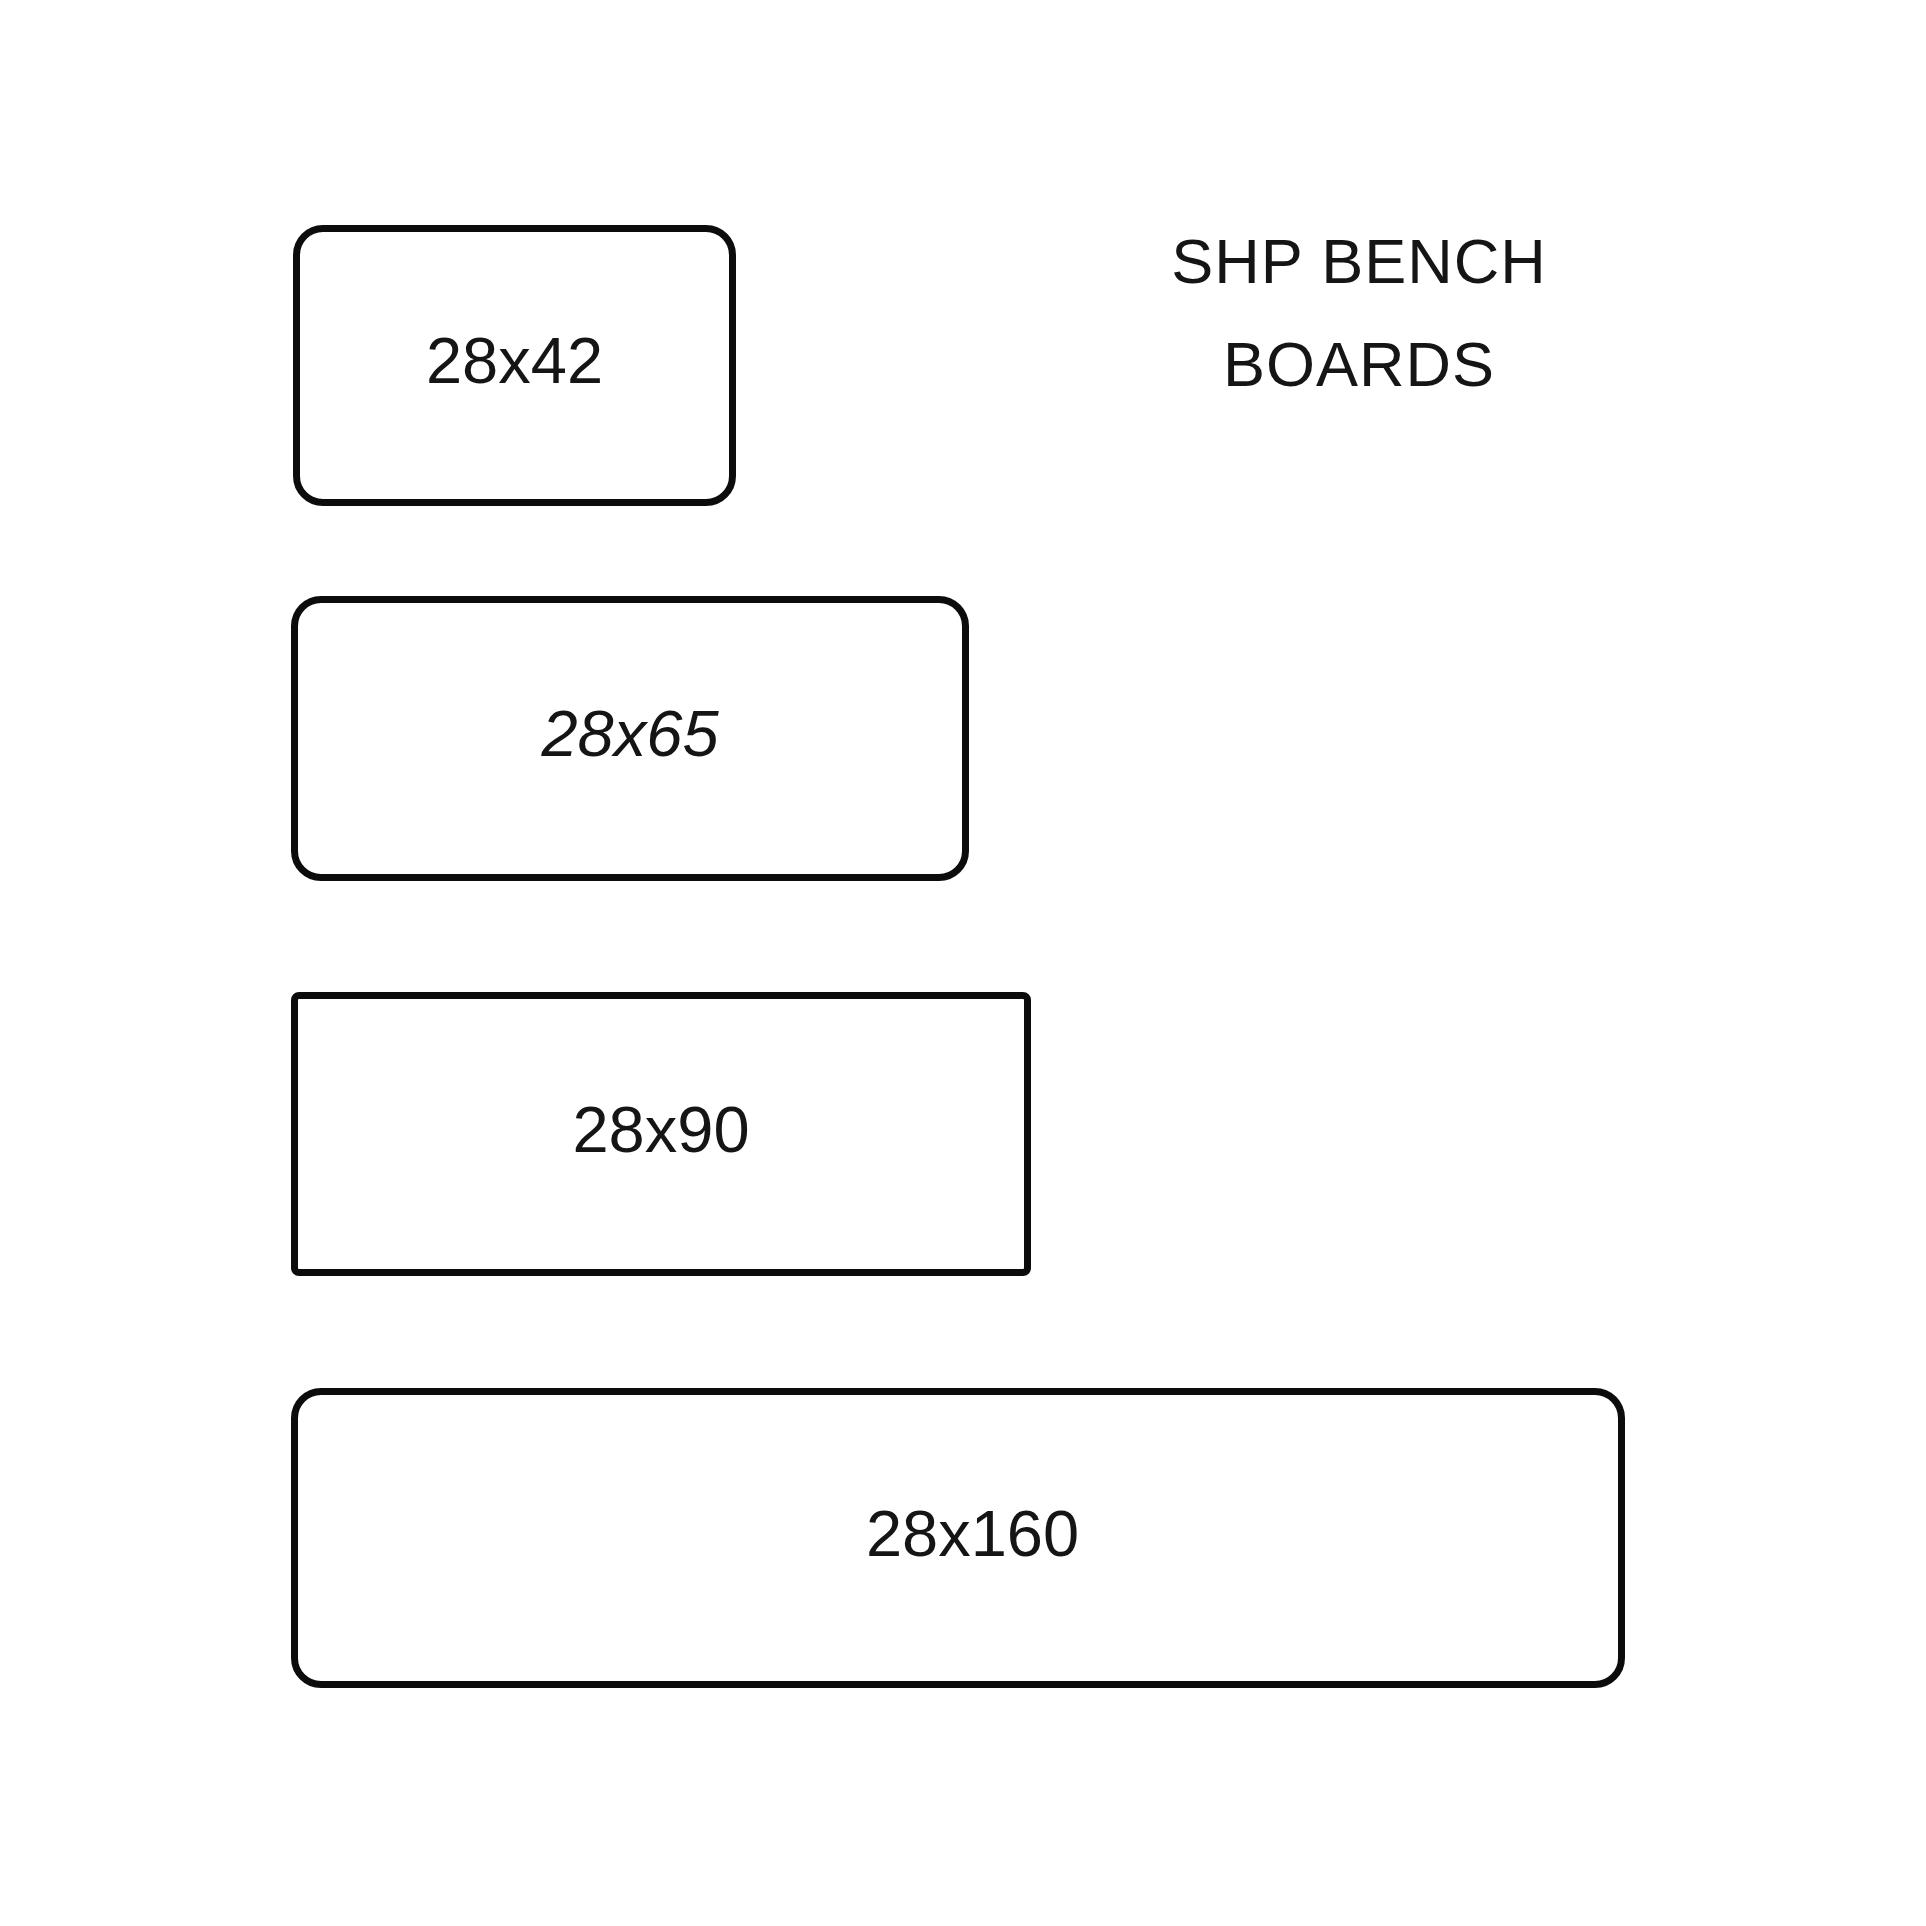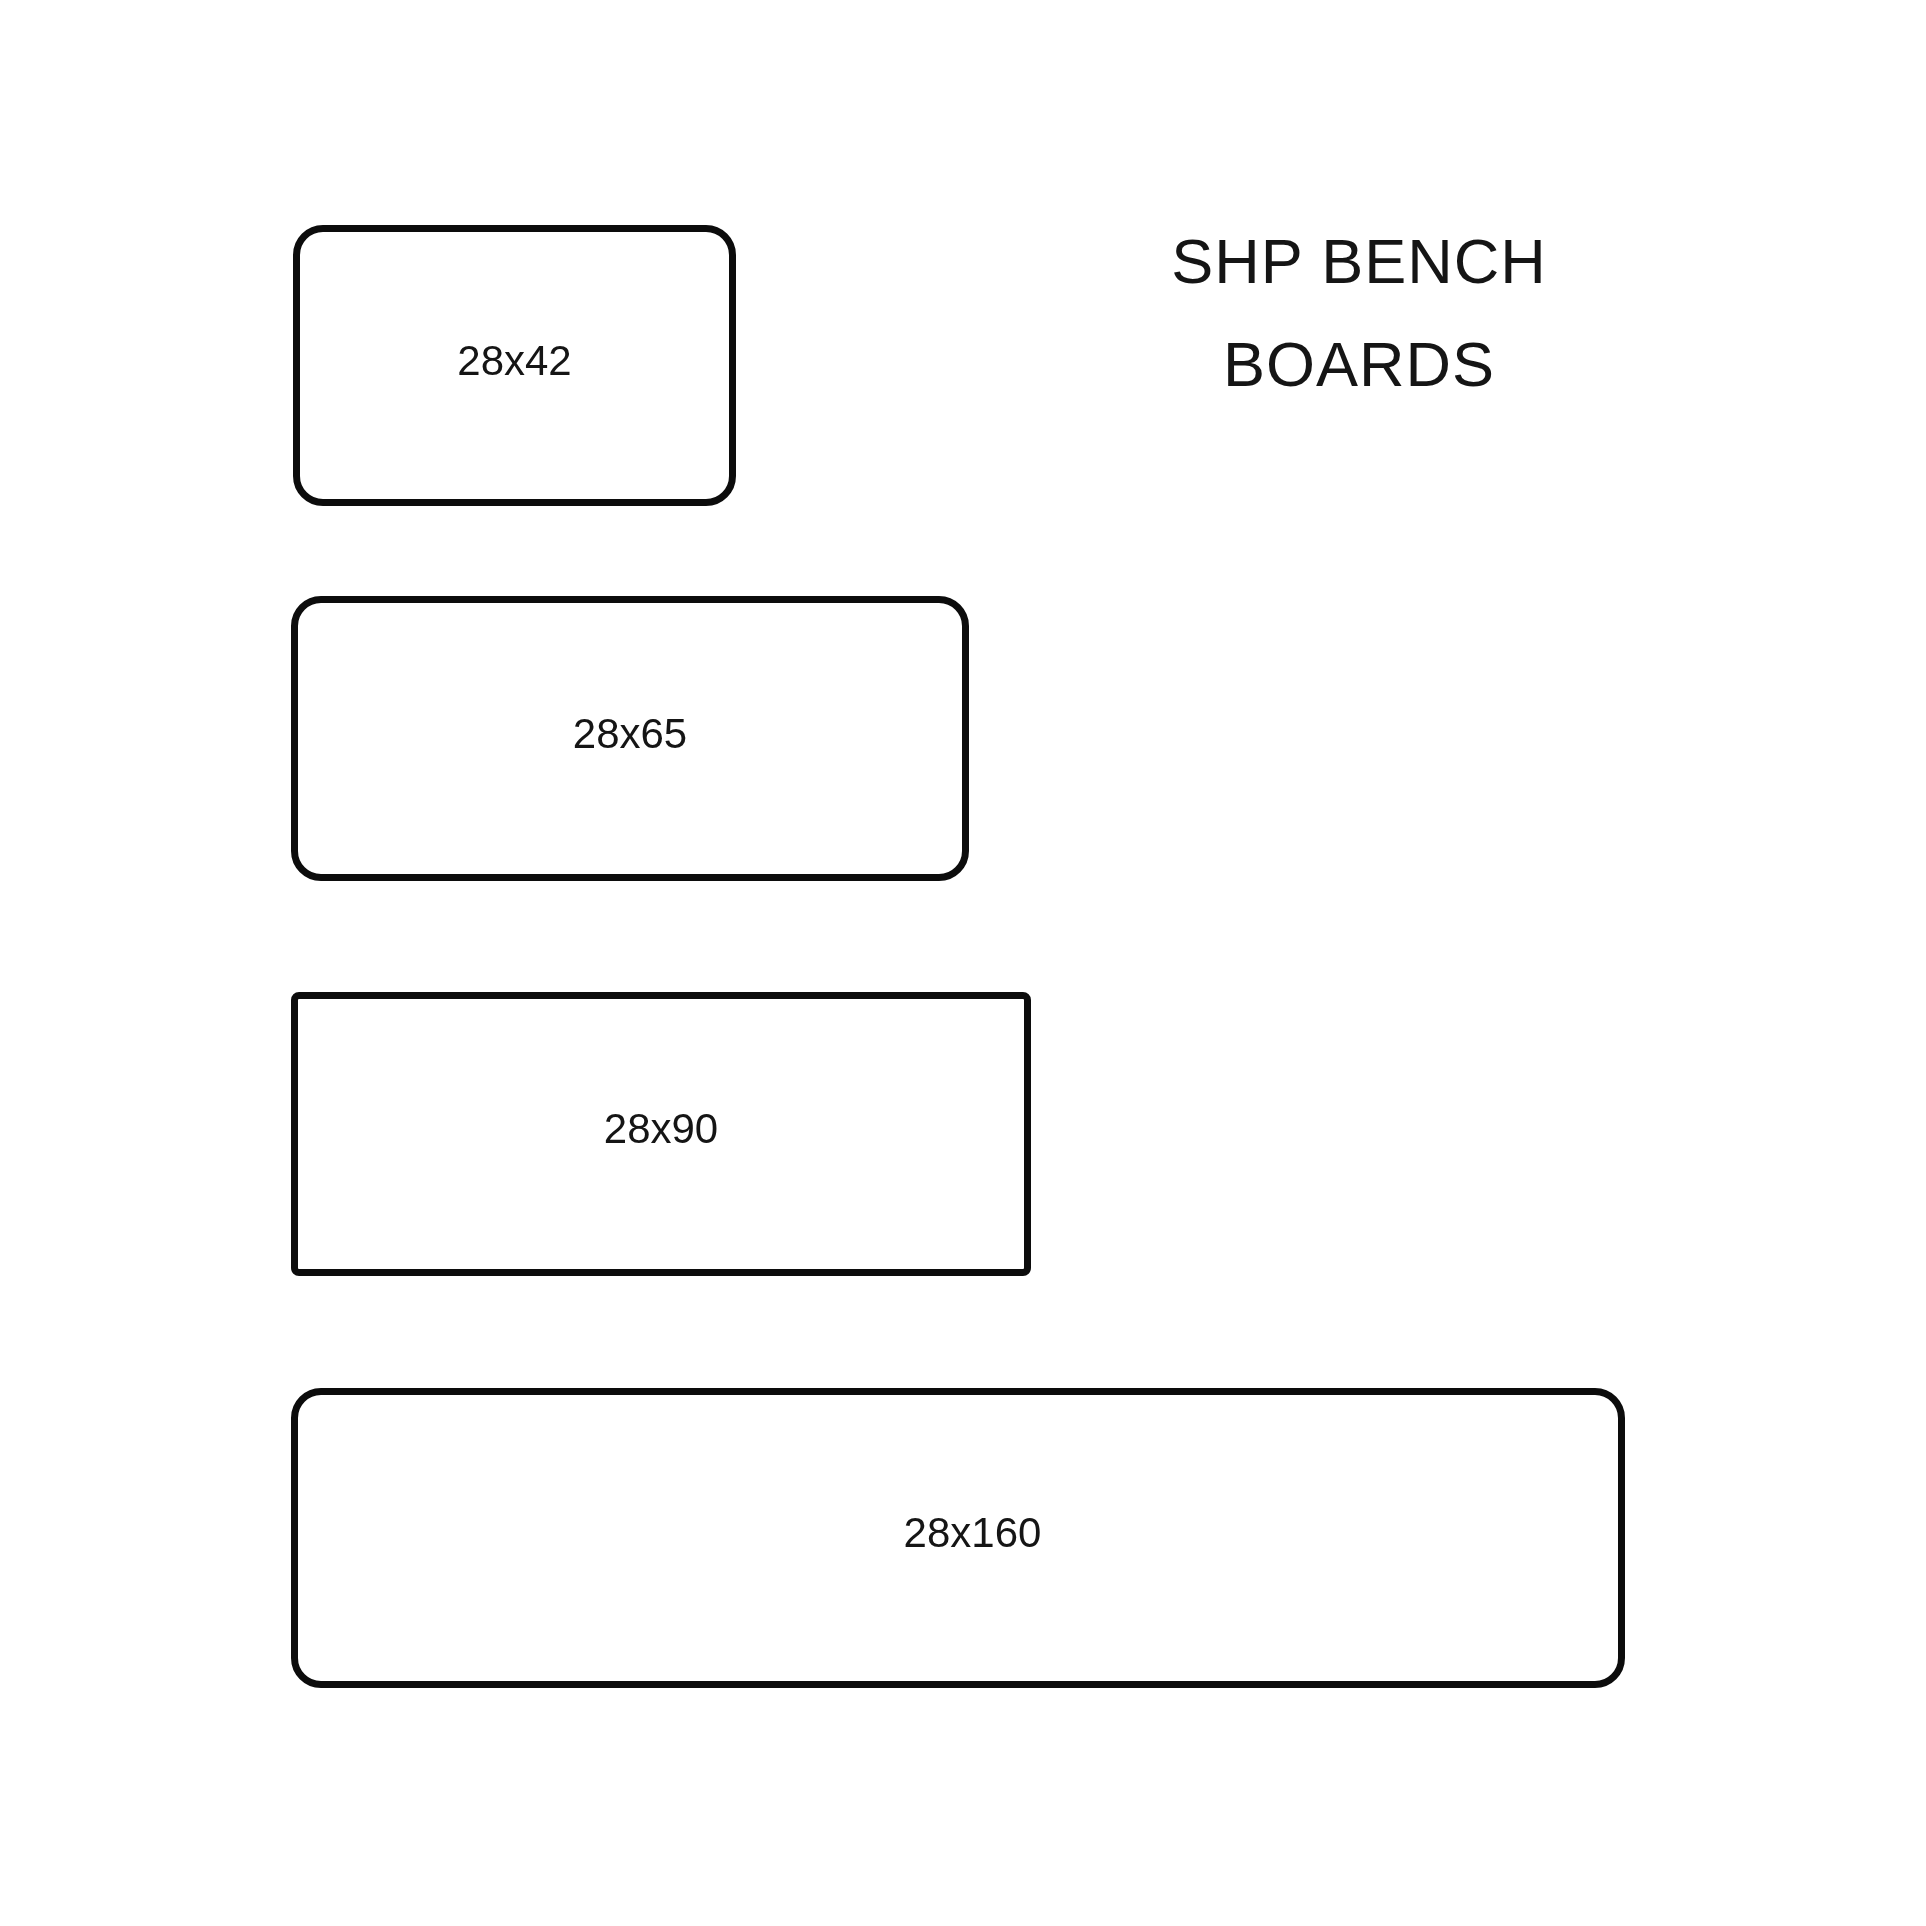--- a/index.html
+++ b/index.html
@@ -30,25 +30,25 @@
     position: absolute;
     box-sizing: border-box;
     border: 7px solid #0c0c0c;
     border-radius: 30px;
     background: #ffffff;
     display: flex;
     align-items: center;
     justify-content: center;
   }
   .board-1 { left: 293px; top: 225px;  width: 443px;  height: 281px; }
-  .board-2 { left: 291px; top: 596px;  width: 678px;  height: 285px; }
+  .board-2 { left: 291px; top: 596px;  width: 678px;  height: 285px; font-style: italic; }
   .board-3 { left: 291px; top: 992px; width: 740px;  height: 284px; border-radius: 8px; }
   .board-4 { left: 291px; top: 1388px; width: 1334px; height: 300px; padding-left: 29px; }
   .board-label {
-    font-size: 42px;
+    font-size: 65px;
     color: #151515;
     transform: translateY(-5px);
   }
 </style>
 </head>
 <body>
 
 <div class="canvas">
 
   <div class="title">

